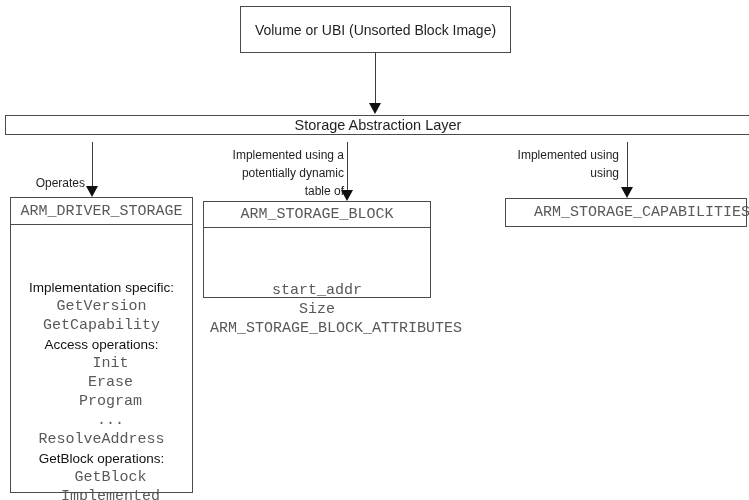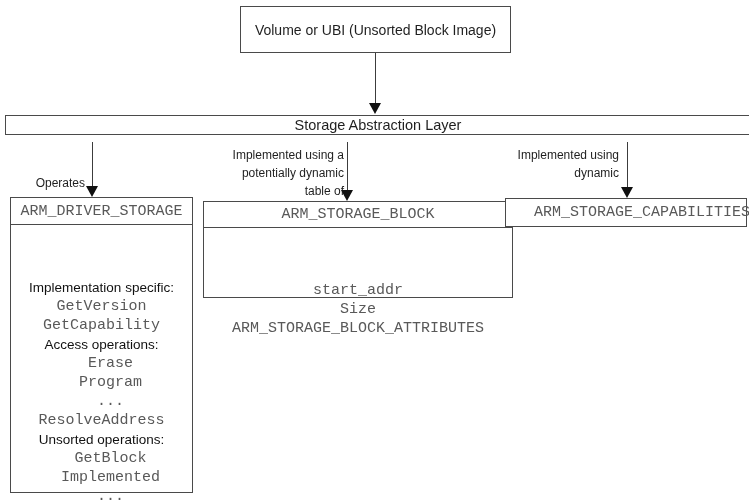--- a/index.html
+++ b/index.html
@@ -66,21 +66,21 @@
     text-align: right;
     font-size: 12px;
     line-height: 18px;
     color: #1f1f1f;
   }
   .edge-label-left  { top: 146px; right: 664px; margin-top: 28px; }
   .edge-label-mid   { top: 146px; right: 405px; }
   .edge-label-right { top: 146px; right: 130px; }
   
   .driver-box { left: 10px;   top: 197px; width: 183px; height: 296px; }
-  .block-box  { left: 203px; top: 201px; width: 310px; height: 97px;  }
+  .block-box  { left: 203px; top: 201px; width: 228px; height: 97px;  }
   .caps-box   { left: 505px; top: 198px; width: 242px; height: 29px;
                 font-size: 15px; padding-left: 32px; }
   .box-header {
     box-sizing: border-box;
     width: 100%;
     height: 27px;
     border-bottom: 1px solid #4a4a4a;
     display: flex;
     align-items: center;
     justify-content: center;
@@ -132,37 +132,38 @@
   <div class="edge-label edge-label-mid">
     <div>Implemented using a</div>
     <div>potentially dynamic</div>
     <div>table of</div>
   </div>
   <div class="vline" style="left:347px; top:142px; height:49px;"></div>
   <div class="arrowhead" style="left:341px; top:190px;"></div>
 
   <div class="edge-label edge-label-right">
     <div>Implemented using</div>
-    <div>dynamic</div>
+    <div>using</div>
   </div>
   <div class="vline" style="left:627px; top:142px; height:46px;"></div>
   <div class="arrowhead" style="left:621px; top:187px;"></div>
 
   <div class="box driver-box">
     <div class="box-header mono">ARM_DRIVER_STORAGE</div>
     <div class="box-body">
       <div class="row sans">Implementation specific:</div>
       <div class="row mono">GetVersion</div>
       <div class="row mono">GetCapability</div>
       <div class="row sans">Access operations:</div>
+      <div class="row mono indent">Init</div>
       <div class="row mono indent">Erase</div>
       <div class="row mono indent">Program</div>
       <div class="row mono indent">...</div>
       <div class="row mono">ResolveAddress</div>
-      <div class="row sans">Unsorted operations:</div>
+      <div class="row sans">GetBlock operations:</div>
       <div class="row mono indent">GetBlock</div>
       <div class="row mono indent">Implemented</div>
       <div class="row mono indent">...</div>
     </div>
   </div>
 
   <div class="box block-box">
     <div class="box-header mono">ARM_STORAGE_BLOCK</div>
     <div class="box-body">
       <div class="row mono">start_addr</div>

